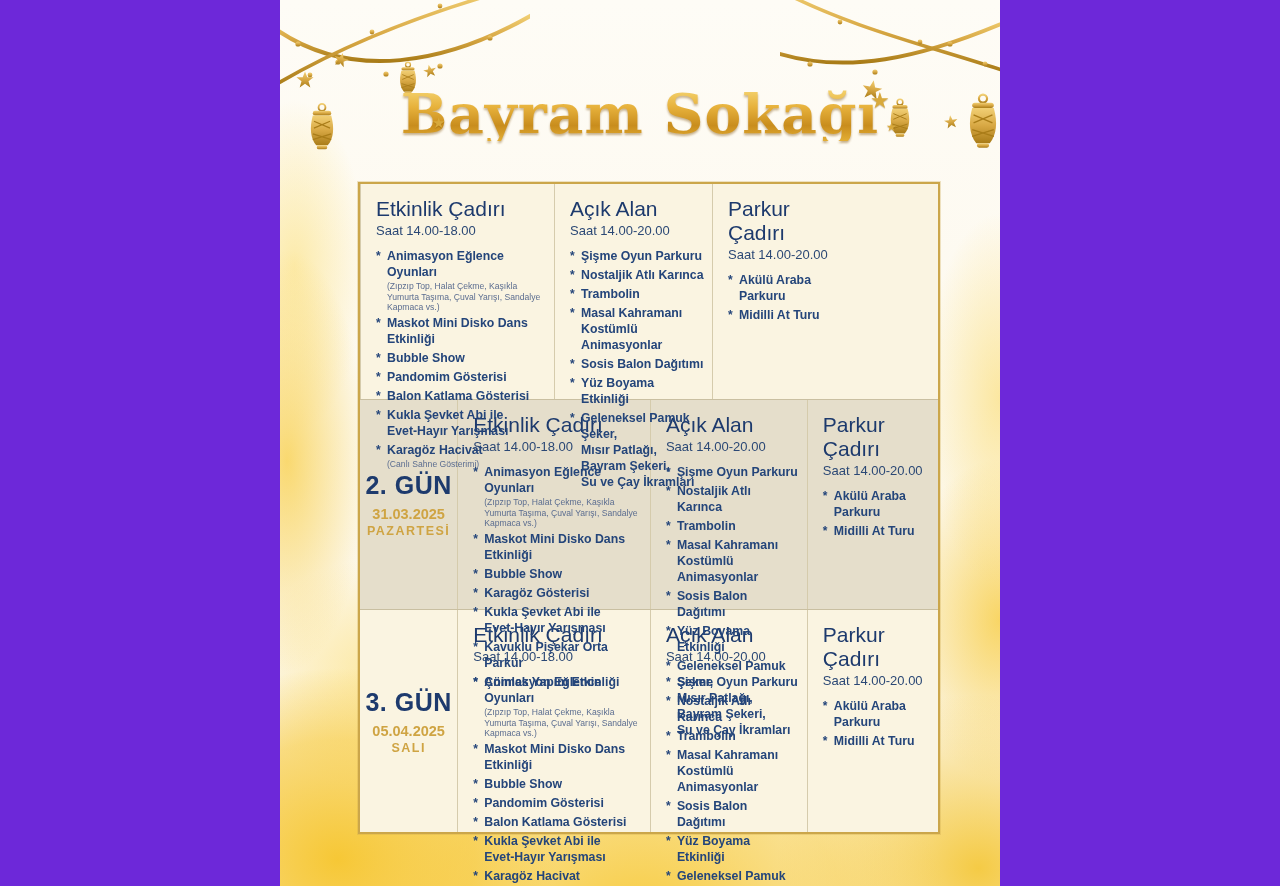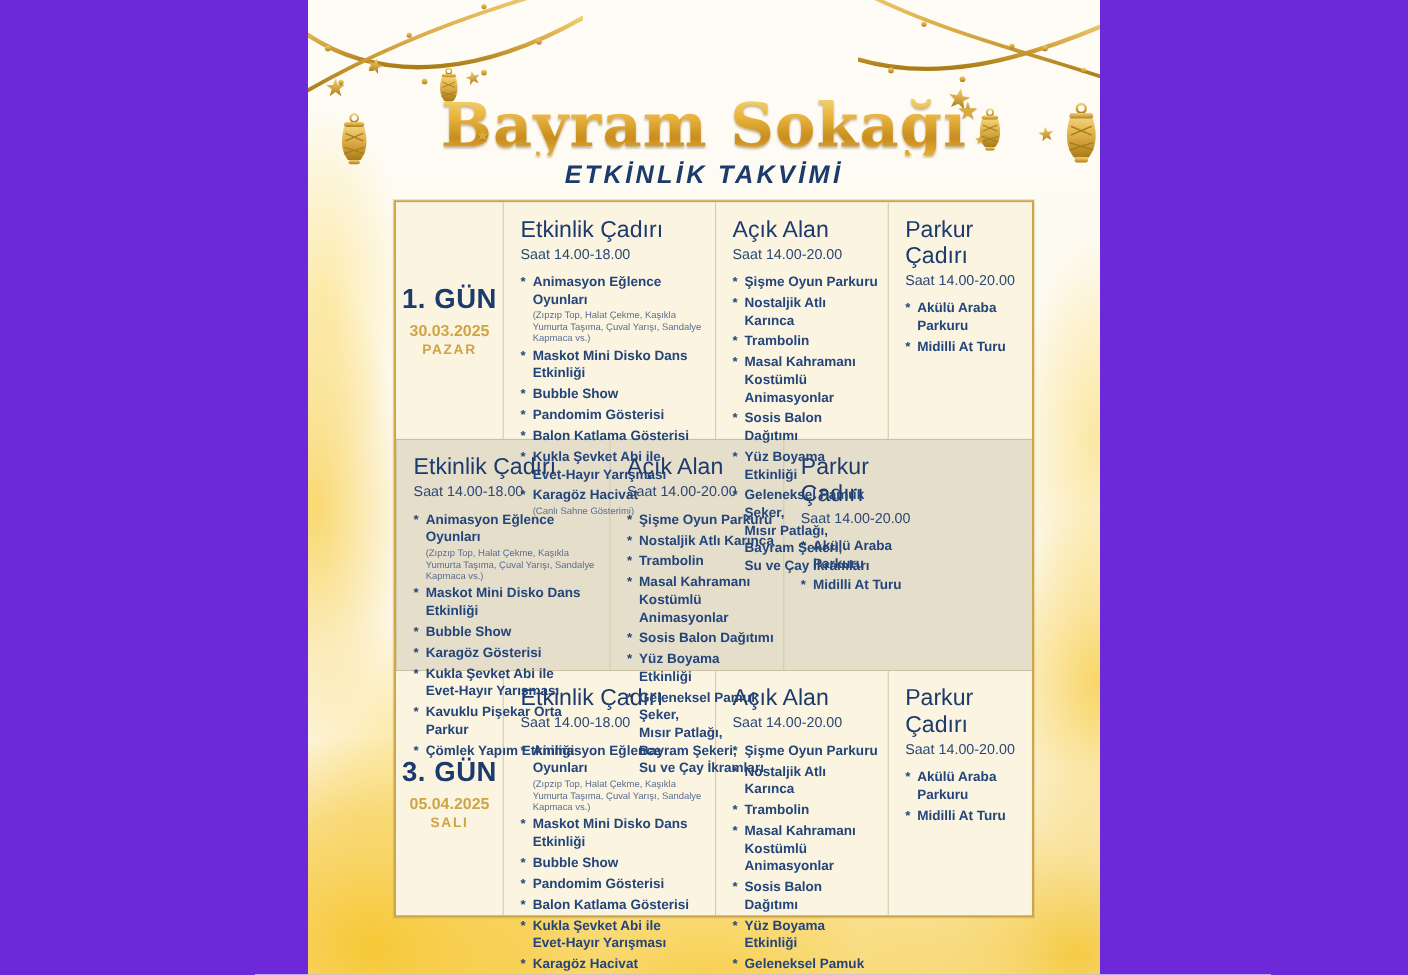--- a/index.html
+++ b/index.html
@@ -177,33 +177,27 @@
         <circle cx="0" cy="-4" r="3" fill="none" stroke="url(#gold)" stroke-width="1.6"></circle>
         <rect x="-8" y="-1" width="16" height="4" rx="2" fill="url(#gold)"></rect>
         <path d="M-8,3 C-11,14 -10,23 -5,29 L5,29 C10,23 11,14 8,3 Z" fill="url(#gold)"></path>
         <path d="M-7,8 L7,14 M7,8 L-7,14 M-8,19 L8,24 M8,19 L-8,24" stroke="#a97c18" stroke-width="1"></path>
         <rect x="-4.5" y="29" width="9" height="3.4" rx="1.6" fill="url(#gold)"></rect>
       </g>
     </svg>
 
     <div class="title-wrap">
       <div class="main-title">Bayram Sokağı</div>
-      <div class="sub-title">ETKİNLİK TAKVİMİ</div>
       <span class="title-star s1">★</span>
       <span class="title-star s2">★</span>
       <span class="title-star s3">★</span>
     </div>
 
     <div class="table">
         <div class="day-row row-0">
-          <div class="day-cell">
-            <div class="day-label">1. GÜN</div>
-            <div class="day-date">30.03.2025</div>
-            <div class="day-weekday">PAZAR</div>
-          </div>
           <div class="section-cell col-0">
             <div class="section-title">Etkinlik Çadırı</div>
             <div class="section-time">Saat 14.00-18.00</div>
             <ul class="items">
               <li class="item"><span class="marker">*</span><span class="item-text">Animasyon Eğlence Oyunları</span><div class="item-note">(Zıpzıp Top, Halat Çekme, Kaşıkla Yumurta Taşıma, Çuval Yarışı, Sandalye Kapmaca vs.)</div></li>
               <li class="item"><span class="marker">*</span><span class="item-text">Maskot Mini Disko Dans Etkinliği</span></li>
               <li class="item"><span class="marker">*</span><span class="item-text">Bubble Show</span></li>
               <li class="item"><span class="marker">*</span><span class="item-text">Pandomim Gösterisi</span></li>
               <li class="item"><span class="marker">*</span><span class="item-text">Balon Katlama Gösterisi</span></li>
               <li class="item"><span class="marker">*</span><span class="item-text">Kukla Şevket Abi ile
@@ -230,20 +224,25 @@
           <div class="section-cell col-2">
             <div class="section-title">Parkur Çadırı</div>
             <div class="section-time">Saat 14.00-20.00</div>
             <ul class="items">
               <li class="item"><span class="marker">*</span><span class="item-text">Akülü Araba Parkuru</span></li>
               <li class="item"><span class="marker">*</span><span class="item-text">Midilli At Turu</span></li>
             </ul>
           </div>
         </div>
         <div class="day-row row-1 highlight">
+          <div class="day-cell">
+            <div class="day-label">2. GÜN</div>
+            <div class="day-date">31.03.2025</div>
+            <div class="day-weekday">PAZARTESİ</div>
+          </div>
           <div class="section-cell col-0">
             <div class="section-title">Etkinlik Çadırı</div>
             <div class="section-time">Saat 14.00-18.00</div>
             <ul class="items">
               <li class="item"><span class="marker">*</span><span class="item-text">Animasyon Eğlence Oyunları</span><div class="item-note">(Zıpzıp Top, Halat Çekme, Kaşıkla Yumurta Taşıma, Çuval Yarışı, Sandalye Kapmaca vs.)</div></li>
               <li class="item"><span class="marker">*</span><span class="item-text">Maskot Mini Disko Dans Etkinliği</span></li>
               <li class="item"><span class="marker">*</span><span class="item-text">Bubble Show</span></li>
               <li class="item"><span class="marker">*</span><span class="item-text">Karagöz Gösterisi</span></li>
               <li class="item"><span class="marker">*</span><span class="item-text">Kukla Şevket Abi ile
 Evet-Hayır Yarışması</span></li>

